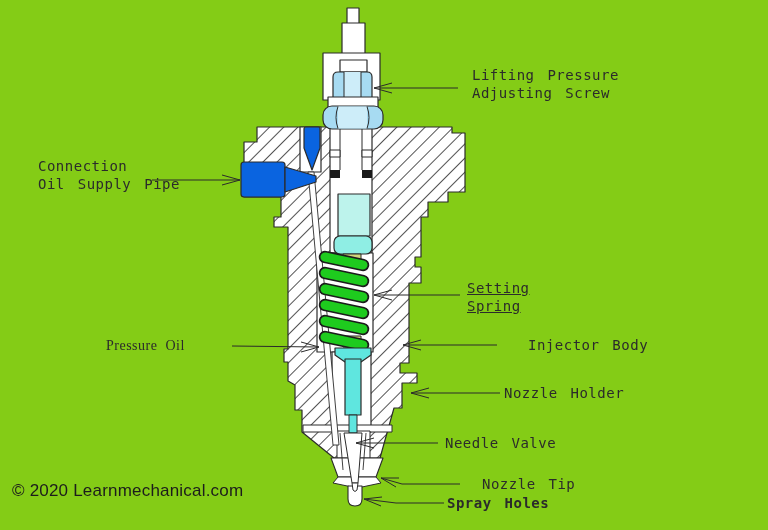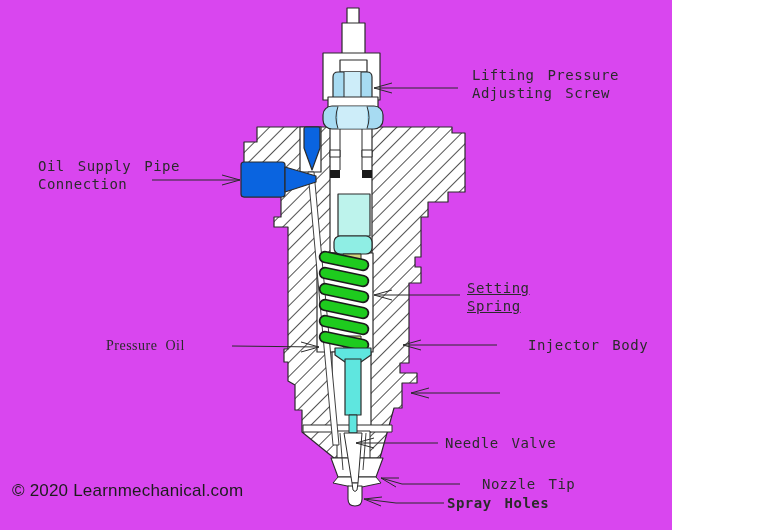--- a/index.html
+++ b/index.html
@@ -1,16 +1,16 @@
 <!DOCTYPE html>
 <html><head>
 <meta charset="utf-8">
 <style>
   html,body{margin:0;padding:0;background:#fff;}
-  .stage{position:relative;width:672px;height:530px;background:#d946ef;overflow:hidden;
+  .stage{position:relative;width:768px;height:530px;background:#84cc16;overflow:hidden;
          font-family:"DejaVu Sans Mono",monospace;}
   .stage svg{position:absolute;left:0;top:0;}
   .lbl{position:absolute;font-size:14px;line-height:18px;letter-spacing:.5px;word-spacing:4px;
        color:#2b2b2b;white-space:nowrap;}
   #lbl-lifting{left:472px;top:66px;}
   #lbl-oil{left:38px;top:157px;}
   #lbl-spring{left:467px;top:279px;text-decoration:underline;}
   #lbl-passage{left:106px;top:337px;font-family:Liberation Serif, serif;}
   #lbl-body{left:528px;top:336px;}
   #lbl-holder{left:504px;top:384px;}
@@ -139,32 +139,35 @@
       <path d="M381,506 L364,499 L382,497"></path>
     </g>
   </g>
 </svg>
 
 <div class="lbl" id="lbl-lifting">
   <div>Lifting Pressure</div>
   <div>Adjusting Screw</div>
 </div>
 <div class="lbl" id="lbl-oil">
+  <div>Connection</div>
   <div>Oil Supply Pipe</div>
-  <div>Connection</div>
 </div>
 <div class="lbl" id="lbl-spring">
   <div>Setting</div>
   <div>Spring</div>
 </div>
 <div class="lbl" id="lbl-passage">
   <div>Pressure Oil</div>
 </div>
 <div class="lbl" id="lbl-body">
   <div>Injector Body</div>
+</div>
+<div class="lbl" id="lbl-holder">
+  <div>Nozzle Holder</div>
 </div>
 <div class="lbl" id="lbl-needle">
   <div>Needle Valve</div>
 </div>
 <div class="lbl" id="lbl-tip">
   <div>Nozzle Tip</div>
 </div>
 <div class="lbl" id="lbl-holes">
   <div>Spray Holes</div>
 </div>

